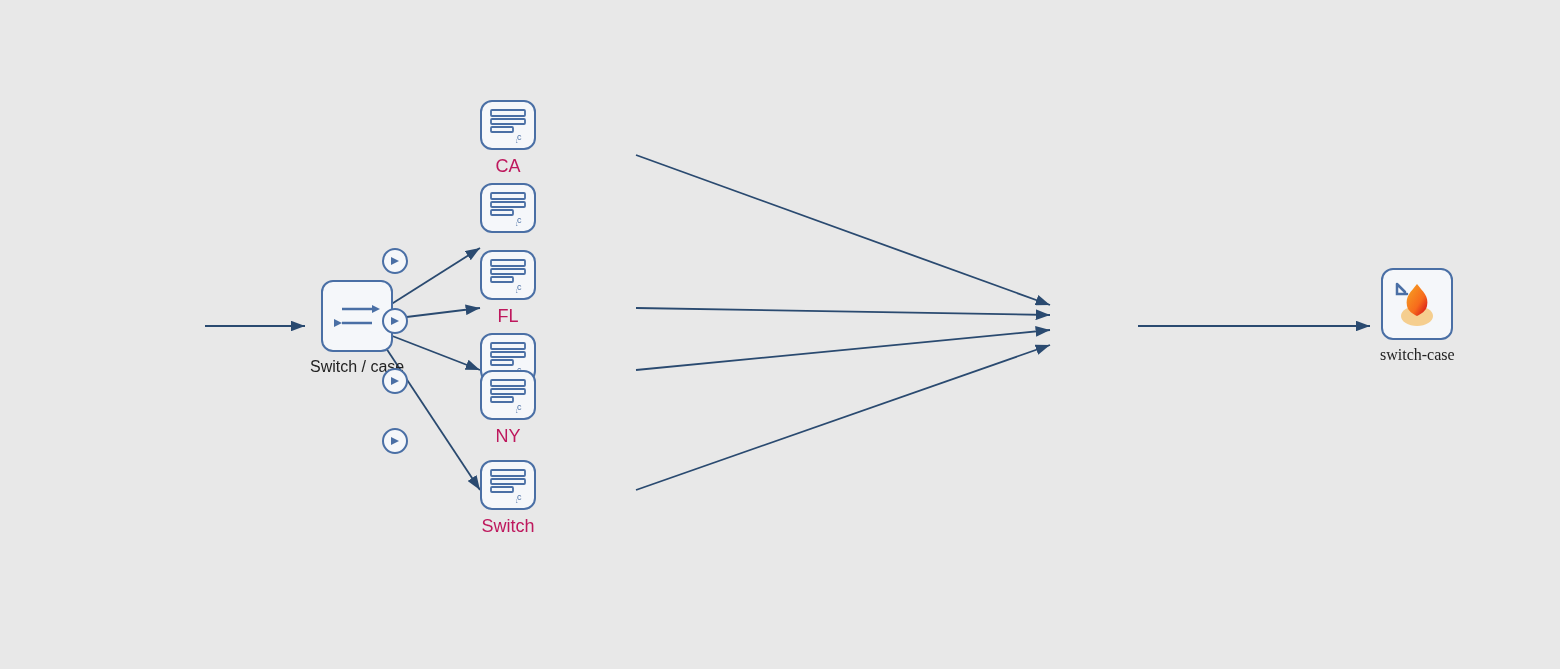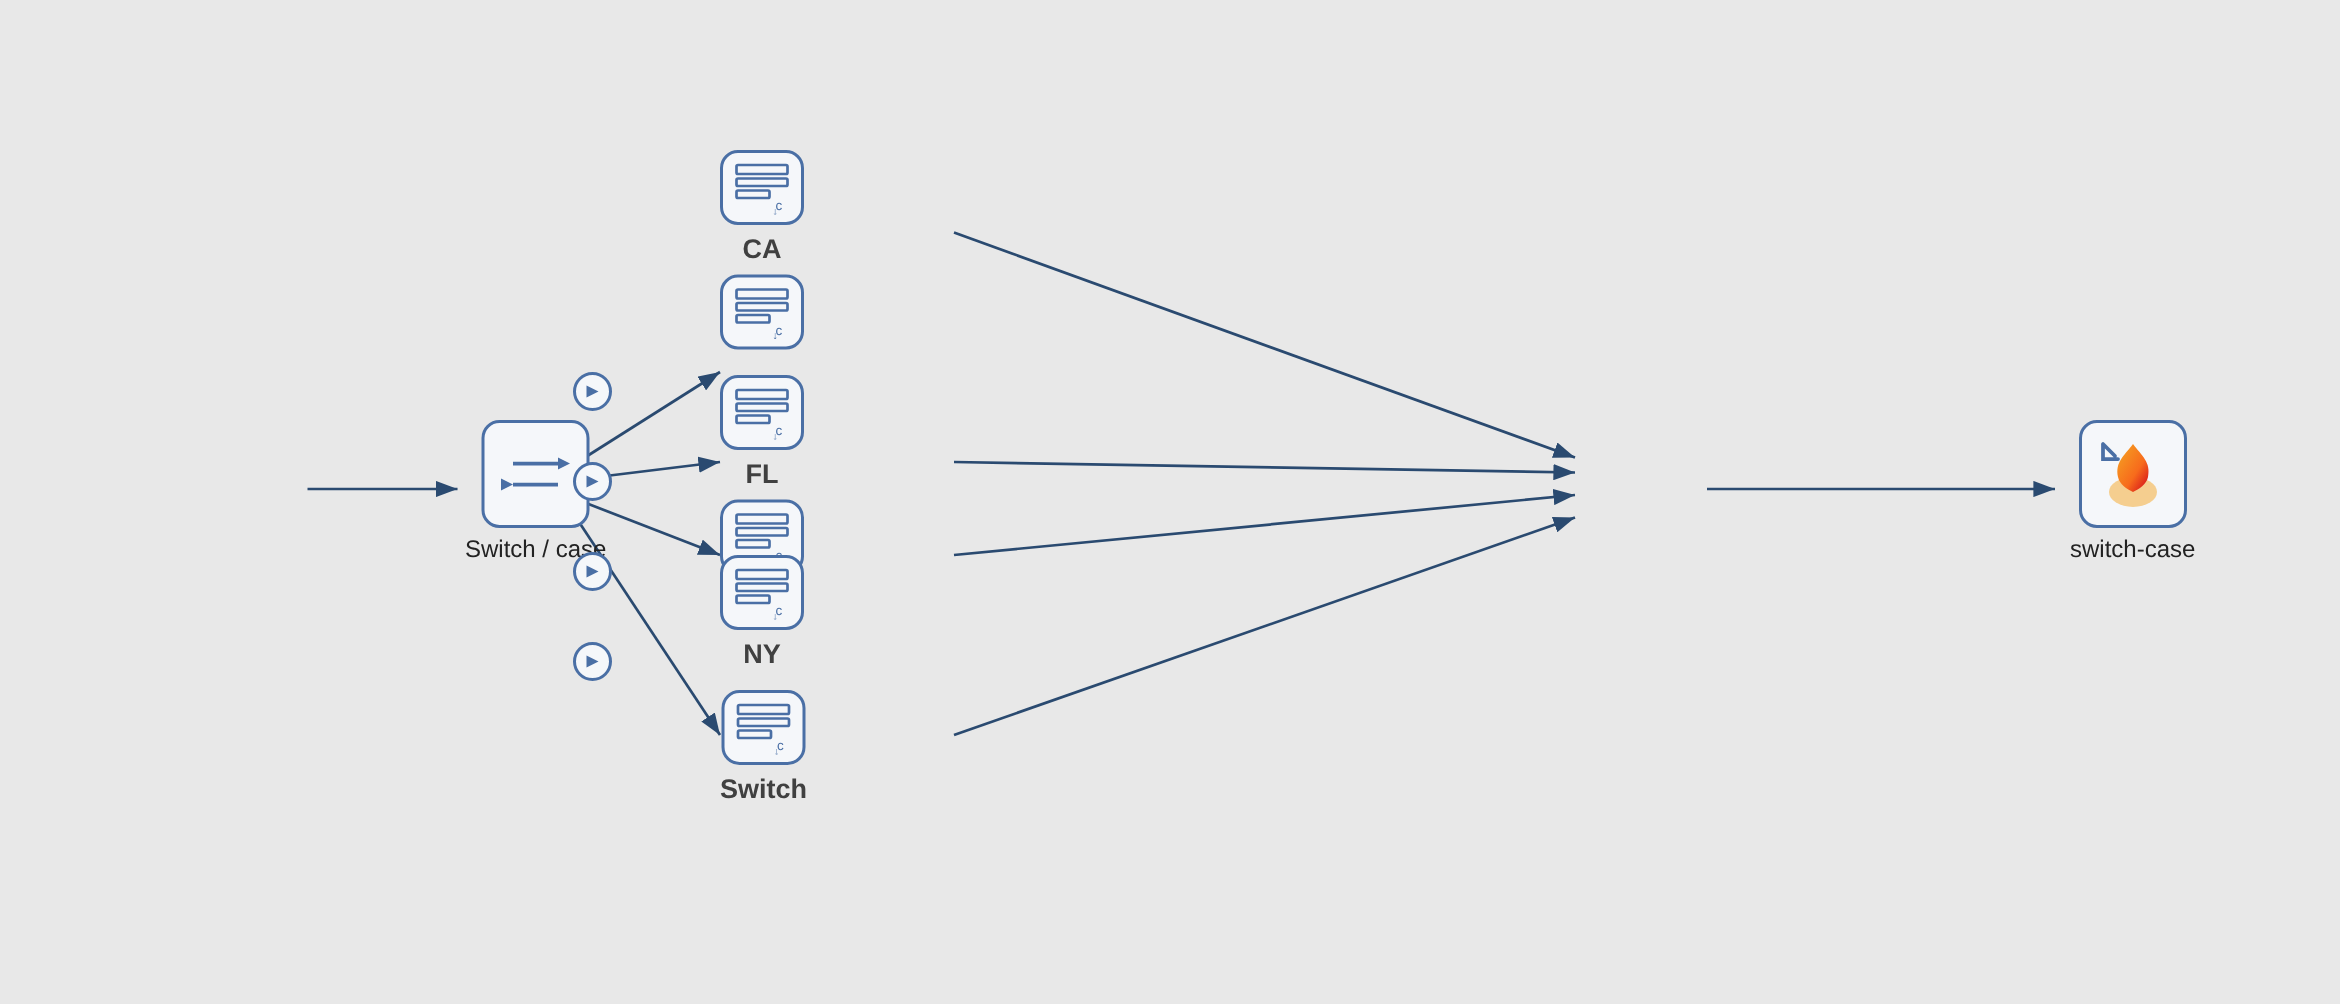--- a/index.html
+++ b/index.html
@@ -59,22 +59,22 @@
       height: 72px;
     }
     
     .filter-box {
       width: 56px;
       height: 50px;
     }
     
     .state-label {
       font-size: 18px;
-      color: #404040;
-      font-weight: 700;
+      color: #be185d;
+      font-weight: 400;
       text-align: left;
     }
     
     .collect-box {
       width: 72px;
       height: 72px;
     }
     
     .output-box {
       width: 72px;
@@ -225,21 +225,21 @@
         <rect x="2" y="12" width="34" height="5" rx="1" fill="none" stroke="#4a6fa5" stroke-width="1.8"></rect>
         <rect x="2" y="20" width="22" height="5" rx="1" fill="none" stroke="#4a6fa5" stroke-width="1.8"></rect>
         <text x="28" y="33" font-size="9" fill="#4a6fa5" font-family="sans-serif">c</text>
         <text x="26" y="36" font-size="7" fill="#4a6fa5" font-family="sans-serif">↓</text>
       </svg>
     </div>
     <span class="state-label">Switch</span>
   </div>
 
 
-  <div class="node" style="left:1380px; top:280px;">
+  <div class="node" style="left:1380px; top:268px;font-family:Liberation Serif, serif;">
     <div class="node-box output-box">
       <svg width="52" height="52" viewBox="0 0 52 52">
         <defs>
           <linearGradient id="flameGrad2" x1="0%" y1="0%" x2="100%" y2="100%">
             <stop offset="0%" style="stop-color:#f5a623"></stop>
             <stop offset="60%" style="stop-color:#f76b1c"></stop>
             <stop offset="100%" style="stop-color:#d0021b"></stop>
           </linearGradient>
         </defs>
         <ellipse cx="26" cy="38" rx="16" ry="10" fill="#f5a623" opacity="0.5"></ellipse>

